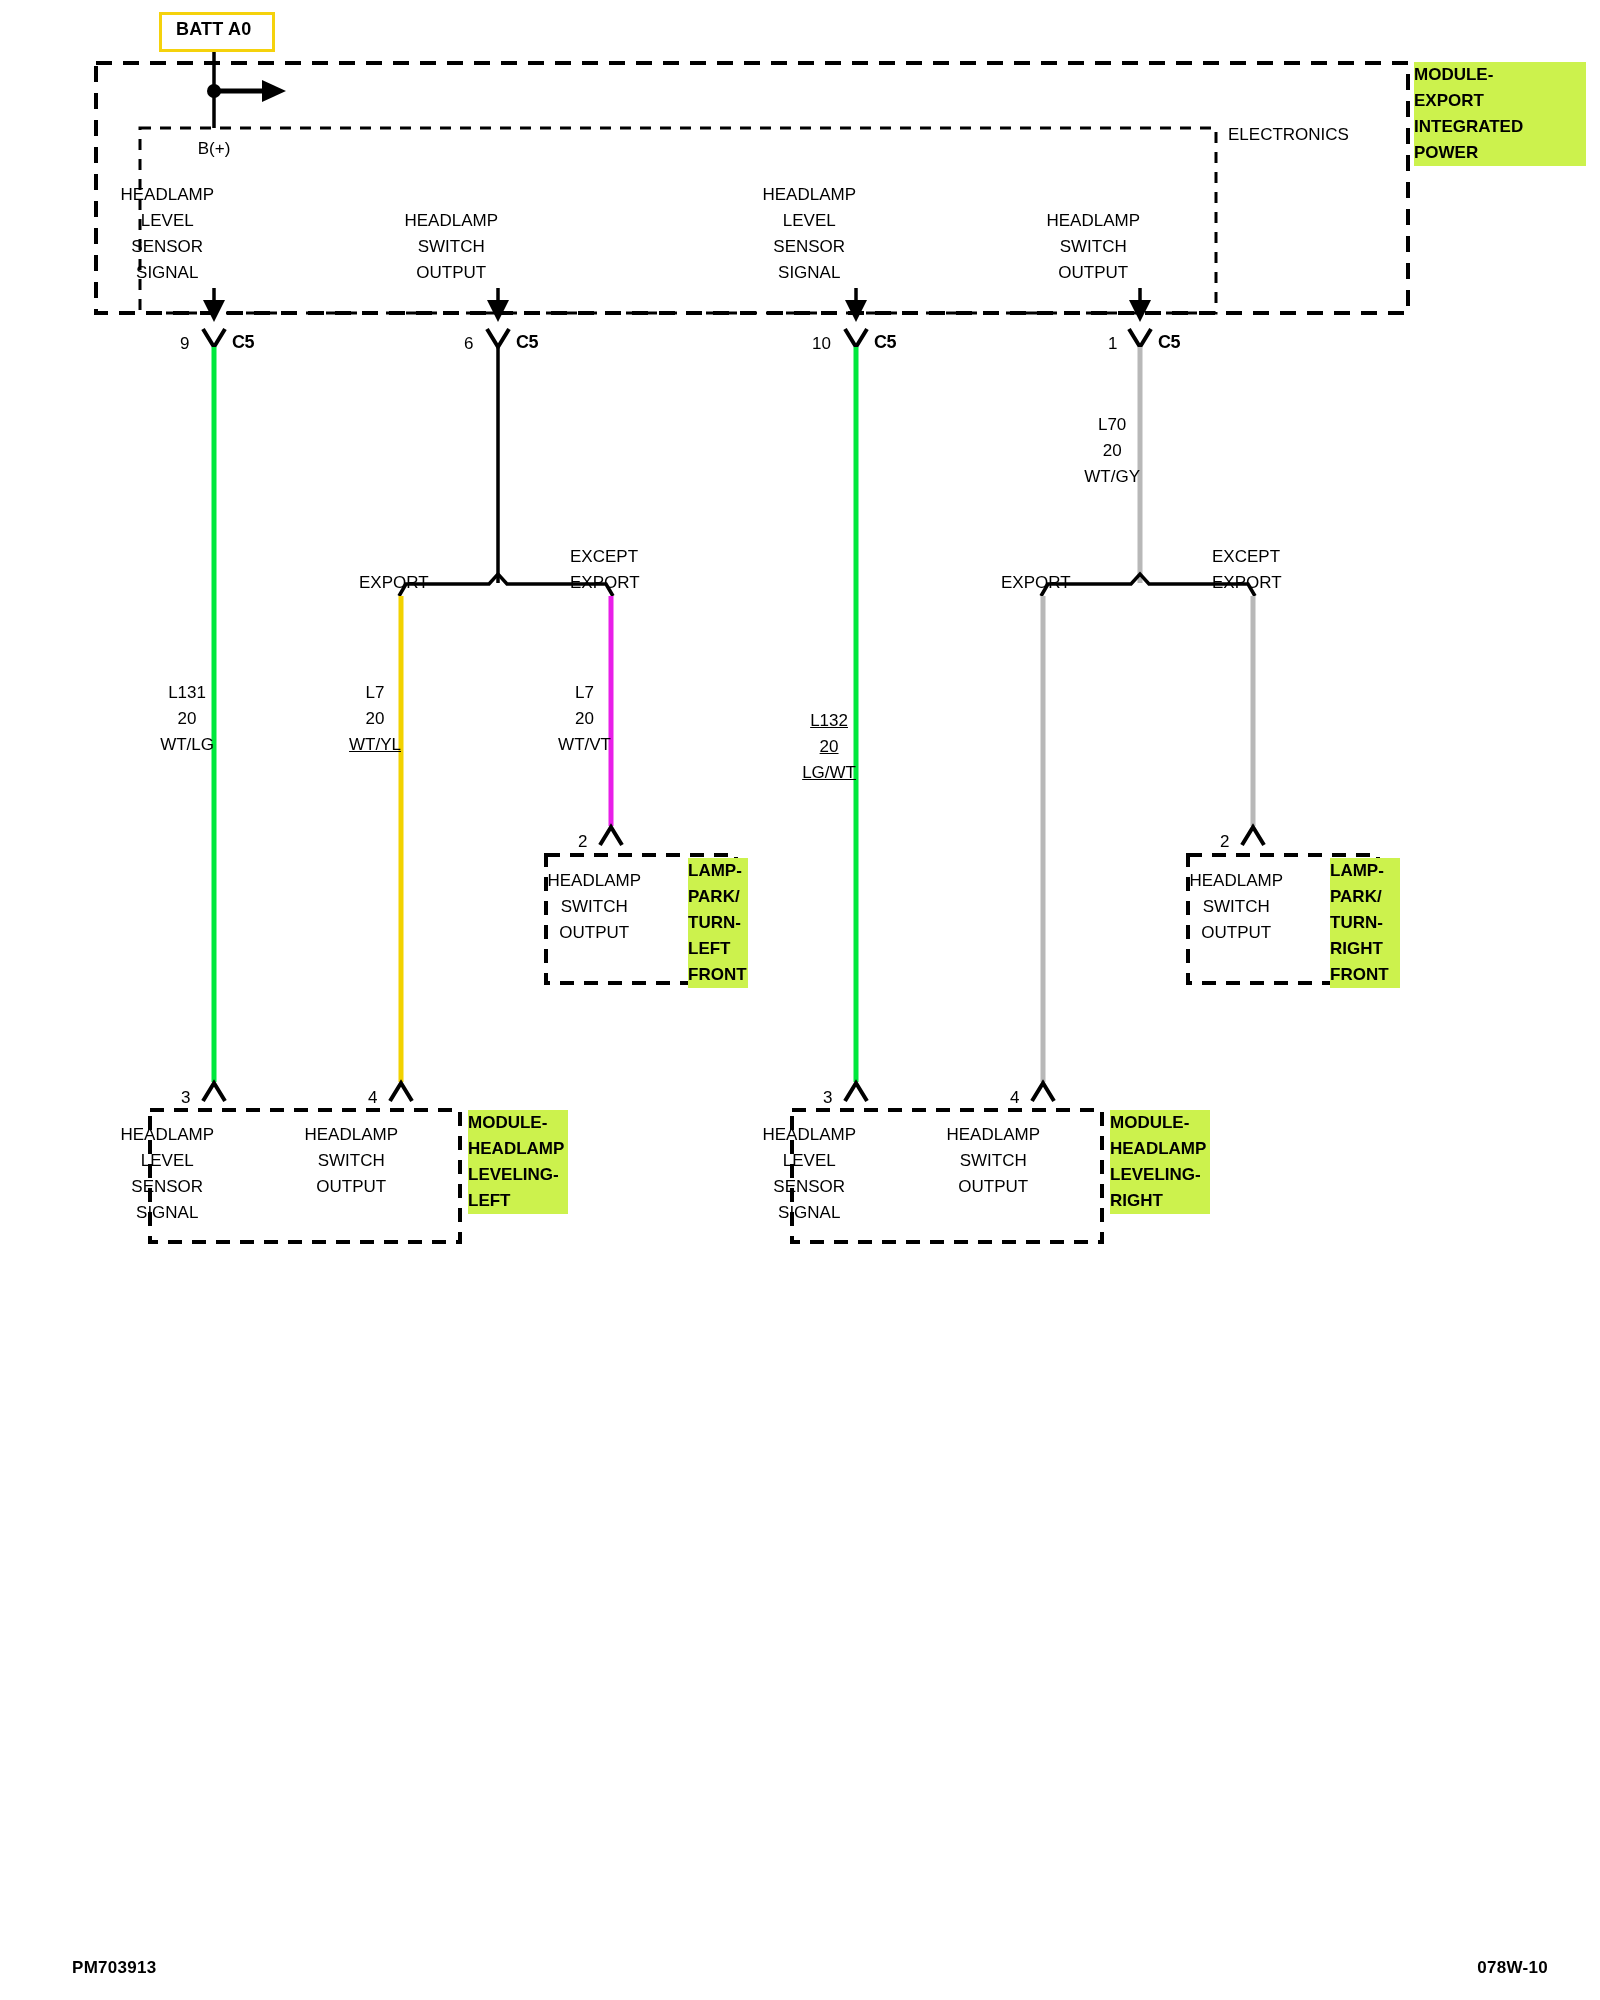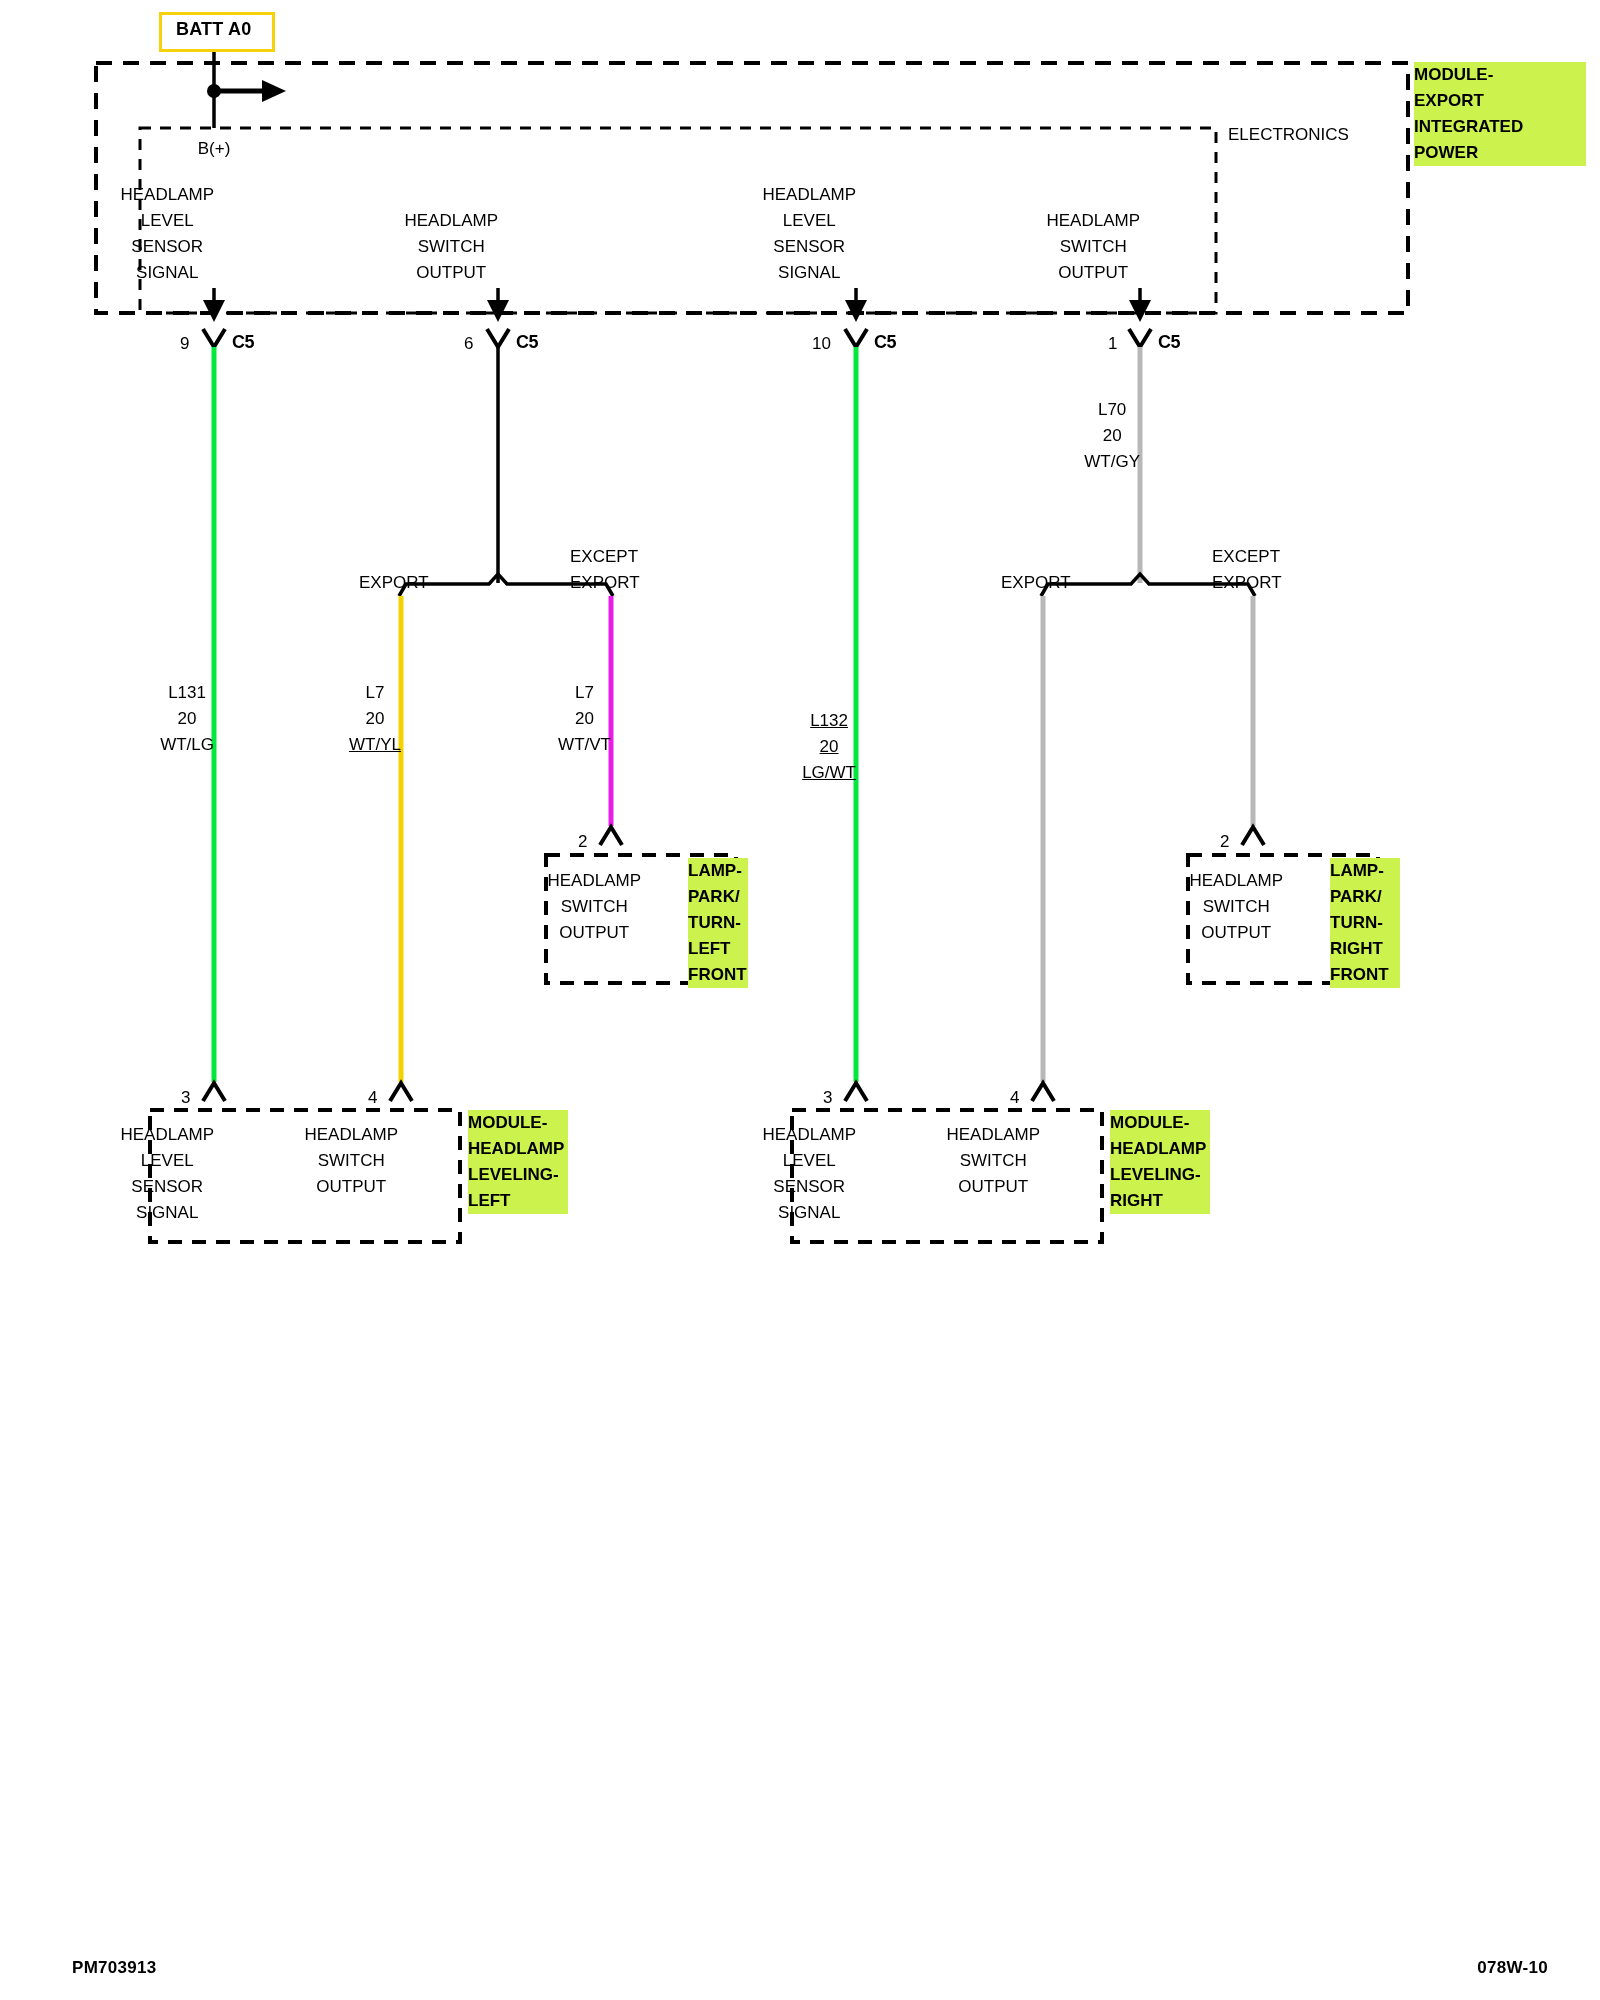--- a/index.html
+++ b/index.html
@@ -187,21 +187,21 @@
 
   <div class="txt pinnum" style="left:464px; top:331px;">6</div>
   <div class="txt connlabel" style="left:516px; top:329px;">C5</div>
 
   <div class="txt pinnum" style="left:812px; top:331px;">10</div>
   <div class="txt connlabel" style="left:874px; top:329px;">C5</div>
 
   <div class="txt pinnum" style="left:1108px; top:331px;">1</div>
   <div class="txt connlabel" style="left:1158px; top:329px;">C5</div>
 
-  <div class="abs" style="left:1140px; top:397px; transform:translateX(-50%);">
+  <div class="abs" style="left:1140px; top:412px; transform:translateX(-50%);">
     <div class="txt c" style="position:relative;">L70</div>
     <div class="txt c" style="position:relative;">20</div>
     <div class="txt c" style="position:relative;">WT/GY</div>
   </div>
 
   <div class="txt" style="left:359px; top:570px;">EXPORT</div>
   <div class="abs" style="left:570px; top:544px;">
     <div class="txt" style="position:relative;">EXCEPT</div>
     <div class="txt" style="position:relative;">EXPORT</div>
   </div>

